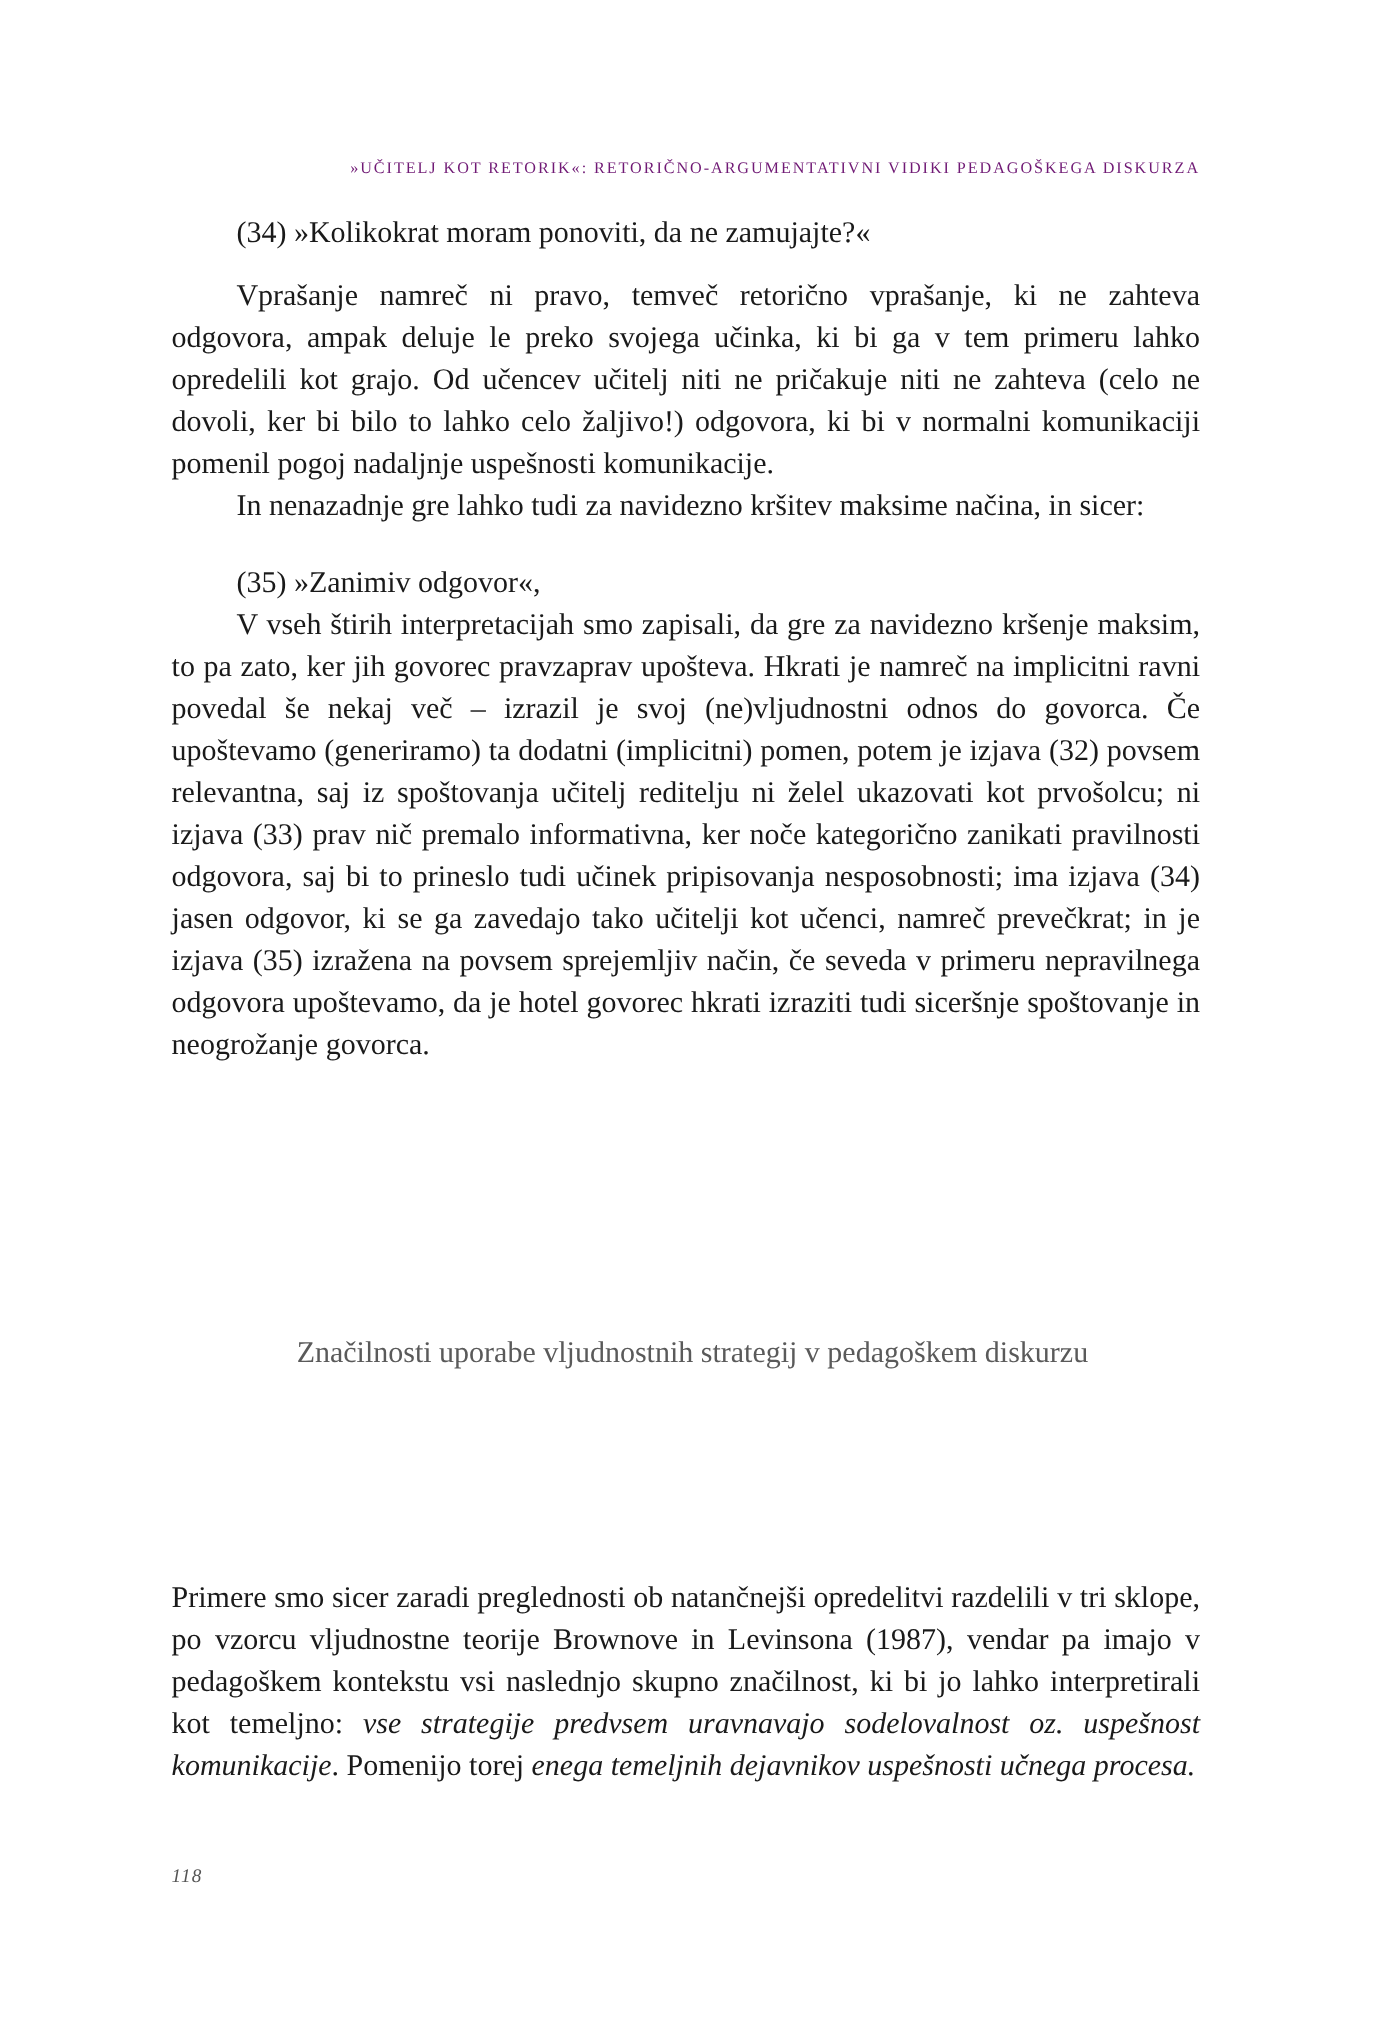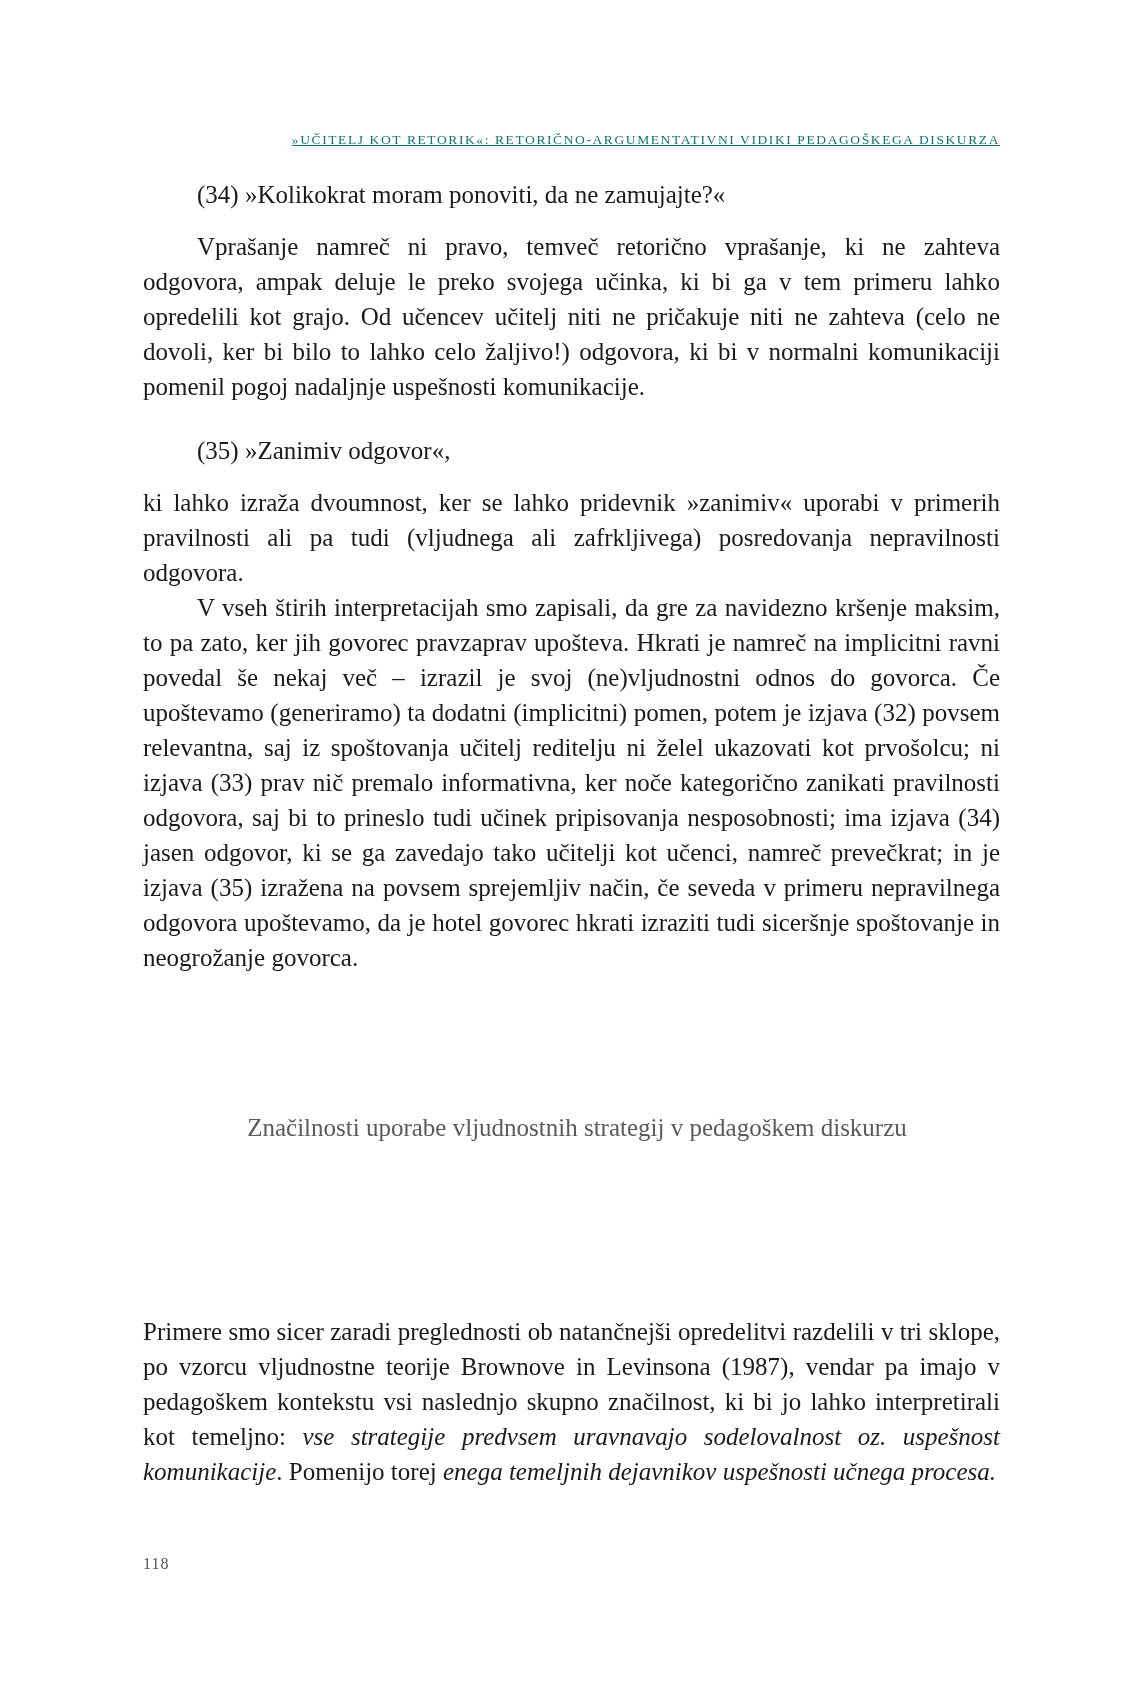--- a/index.html
+++ b/index.html
@@ -1,39 +1,39 @@
 <!DOCTYPE html>
 <html><head>
 <meta charset="utf-8">
 <style>
   html, body { margin: 0; padding: 0; background: #ffffff; }
   body { width: 1145px; height: 1684px; position: relative; overflow: hidden;
          font-family: "Liberation Serif", "DejaVu Serif", serif; color: #1a1a1a; }
   .running-head { position: absolute; top: 132px; left: 143px; width: 857px;
-    font-size: 13.5px; letter-spacing: 1.6px; color: #0f766e; text-align: right; white-space: nowrap; text-decoration: underline; }
+    font-size: 13.5px; letter-spacing: 1.6px; color: #701a75; text-align: right; white-space: nowrap; }
   .text { position: absolute; left: 143px; width: 857px; font-size: 25px; line-height: 35px;
     text-align: justify; hyphens: manual; font-family: Liberation Serif, serif; }
   .text p { margin: 0; }
   .indent { text-indent: 54px; }
   .example { padding-left: 54px; text-align: left; }
   em { font-style: italic; }
   .heading { position: absolute; left: 197px; top: 1110px; width: 760px; font-size: 25px;
     line-height: 35px; color: #5a5a5a; text-align: center; }
-  .page-number { position: absolute; left: 143px; top: 1555px; font-size: 16px; color: #555; letter-spacing: 1px; }
+  .page-number { position: absolute; left: 143px; top: 1555px; font-size: 16px; color: #555; letter-spacing: 1px; font-style: italic; }
 </style>
 </head>
 <body>
 
 <div class="running-head">»UČITELJ KOT RETORIK«: RETORIČNO-ARGUMENTATIVNI VIDIKI PEDAGOŠKEGA DISKURZA</div>
 
 <div class="text" style="top:177px;">
   <p class="example">(34) »Kolikokrat moram ponoviti, da ne zamujajte?«</p>
   <p class="indent" style="margin-top:17px;">Vprašanje namreč ni pravo, temveč retorično vprašanje, ki ne zahteva odgovora, ampak deluje le preko svojega učinka, ki bi ga v tem primeru lahko opredelili kot grajo. Od učencev učitelj niti ne pričakuje niti ne zahteva (celo ne dovoli, ker bi bilo to lahko celo žaljivo!) odgovora, ki bi v normalni komunikaciji pomenil pogoj nadaljnje uspešnosti komunikacije.</p>
+  <p class="indent">In nenazadnje gre lahko tudi za navidezno kršitev maksime načina, in sicer:</p>
   <p class="example" style="margin-top:29px;">(35) »Zanimiv odgovor«,</p>
-  <p style="margin-top:17px;">ki lahko izraža dvoumnost, ker se lahko pridevnik »zanimiv« uporabi v primerih pravilnosti ali pa tudi (vljudnega ali zafrkljivega) posredovanja nepravilnosti odgovora.</p>
   <p class="indent">V vseh štirih interpretacijah smo zapisali, da gre za navidezno kršenje maksim, to pa zato, ker jih govorec pravzaprav upošteva. Hkrati je namreč na implicitni ravni povedal še nekaj več – izrazil je svoj (ne)vljudnostni odnos do govorca. Če upoštevamo (generiramo) ta dodatni (implicitni) pomen, potem je izjava (32) povsem relevantna, saj iz spoštovanja učitelj reditelju ni želel ukazovati kot prvošolcu; ni izjava (33) prav nič premalo informativna, ker noče kategorično zanikati pravilnosti odgovora, saj bi to prineslo tudi učinek pripisovanja nesposobnosti; ima izjava (34) jasen odgovor, ki se ga zavedajo tako učitelji kot učenci, namreč prevečkrat; in je izjava (35) izražena na povsem sprejemljiv način, če seveda v primeru nepravilnega odgovora upoštevamo, da je hotel govorec hkrati izraziti tudi siceršnje spoštovanje in neogrožanje govorca.</p>
 </div>
 
 <div class="heading">Značilnosti uporabe vljudnostnih strategij v pedagoškem diskurzu</div>
 
 <div class="text" style="top:1280px;margin-top:34px;">
   <p><span>Primere smo sicer zaradi preglednosti ob natančnejši opredelitvi razdelili v tri sklope, po vzorcu vljudnostne teorije Brownove in Levinsona (1987), vendar pa imajo v pedagoškem kontekstu vsi naslednjo skupno značilnost, ki bi jo lahko interpretirali kot temeljno: </span><em>vse strategije predvsem uravnavajo sodelovalnost oz. uspešnost komunikacije</em><span>. Pomenijo torej </span><em>enega temeljnih dejavnikov uspešnosti učnega procesa.</em></p>
 </div>
 
 <div class="page-number">118</div>

